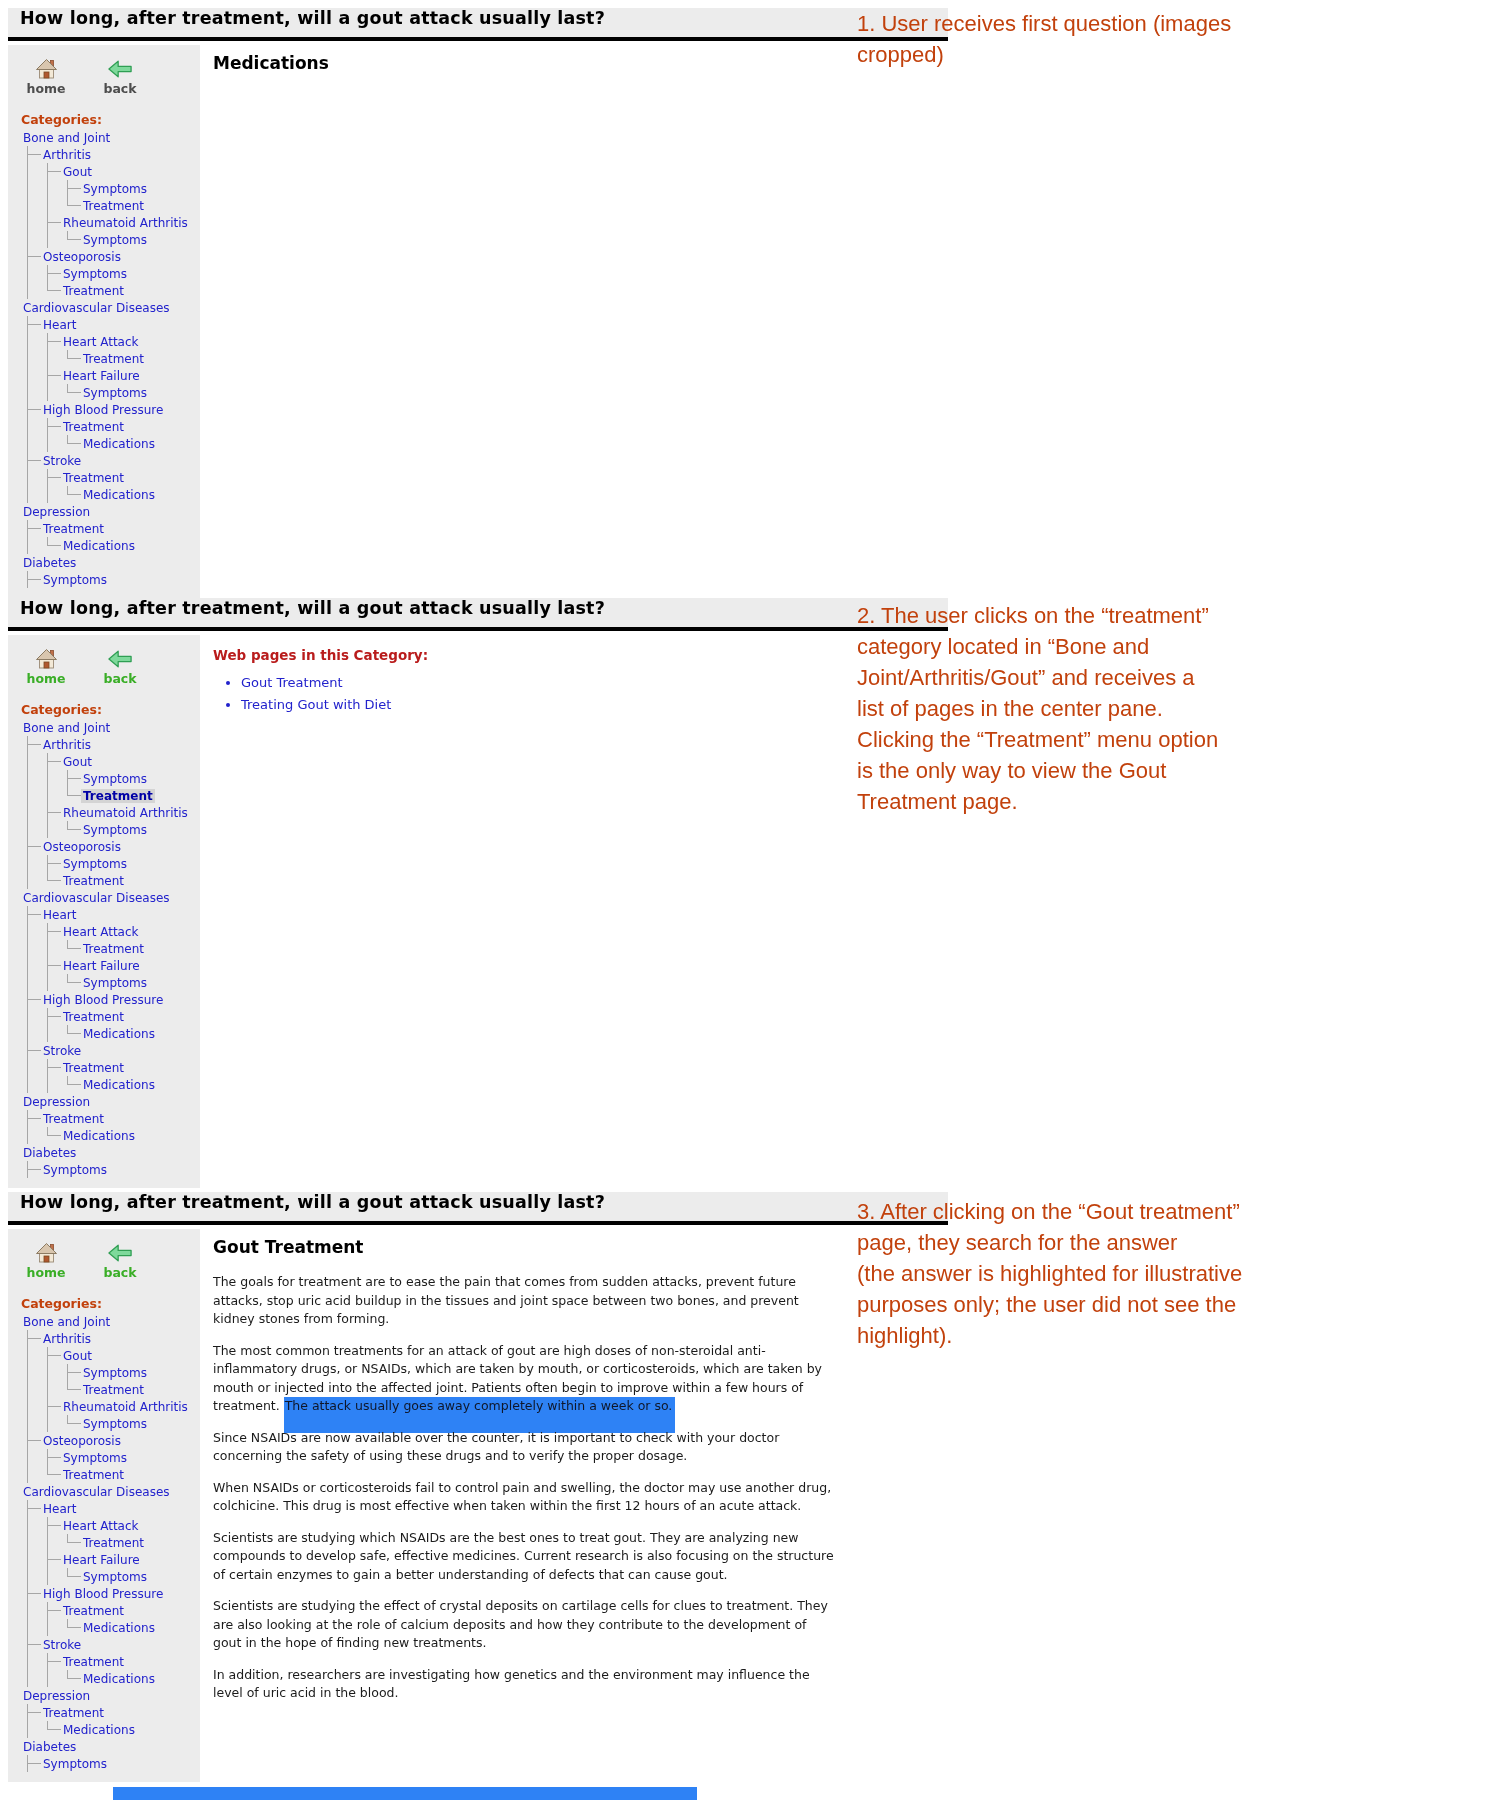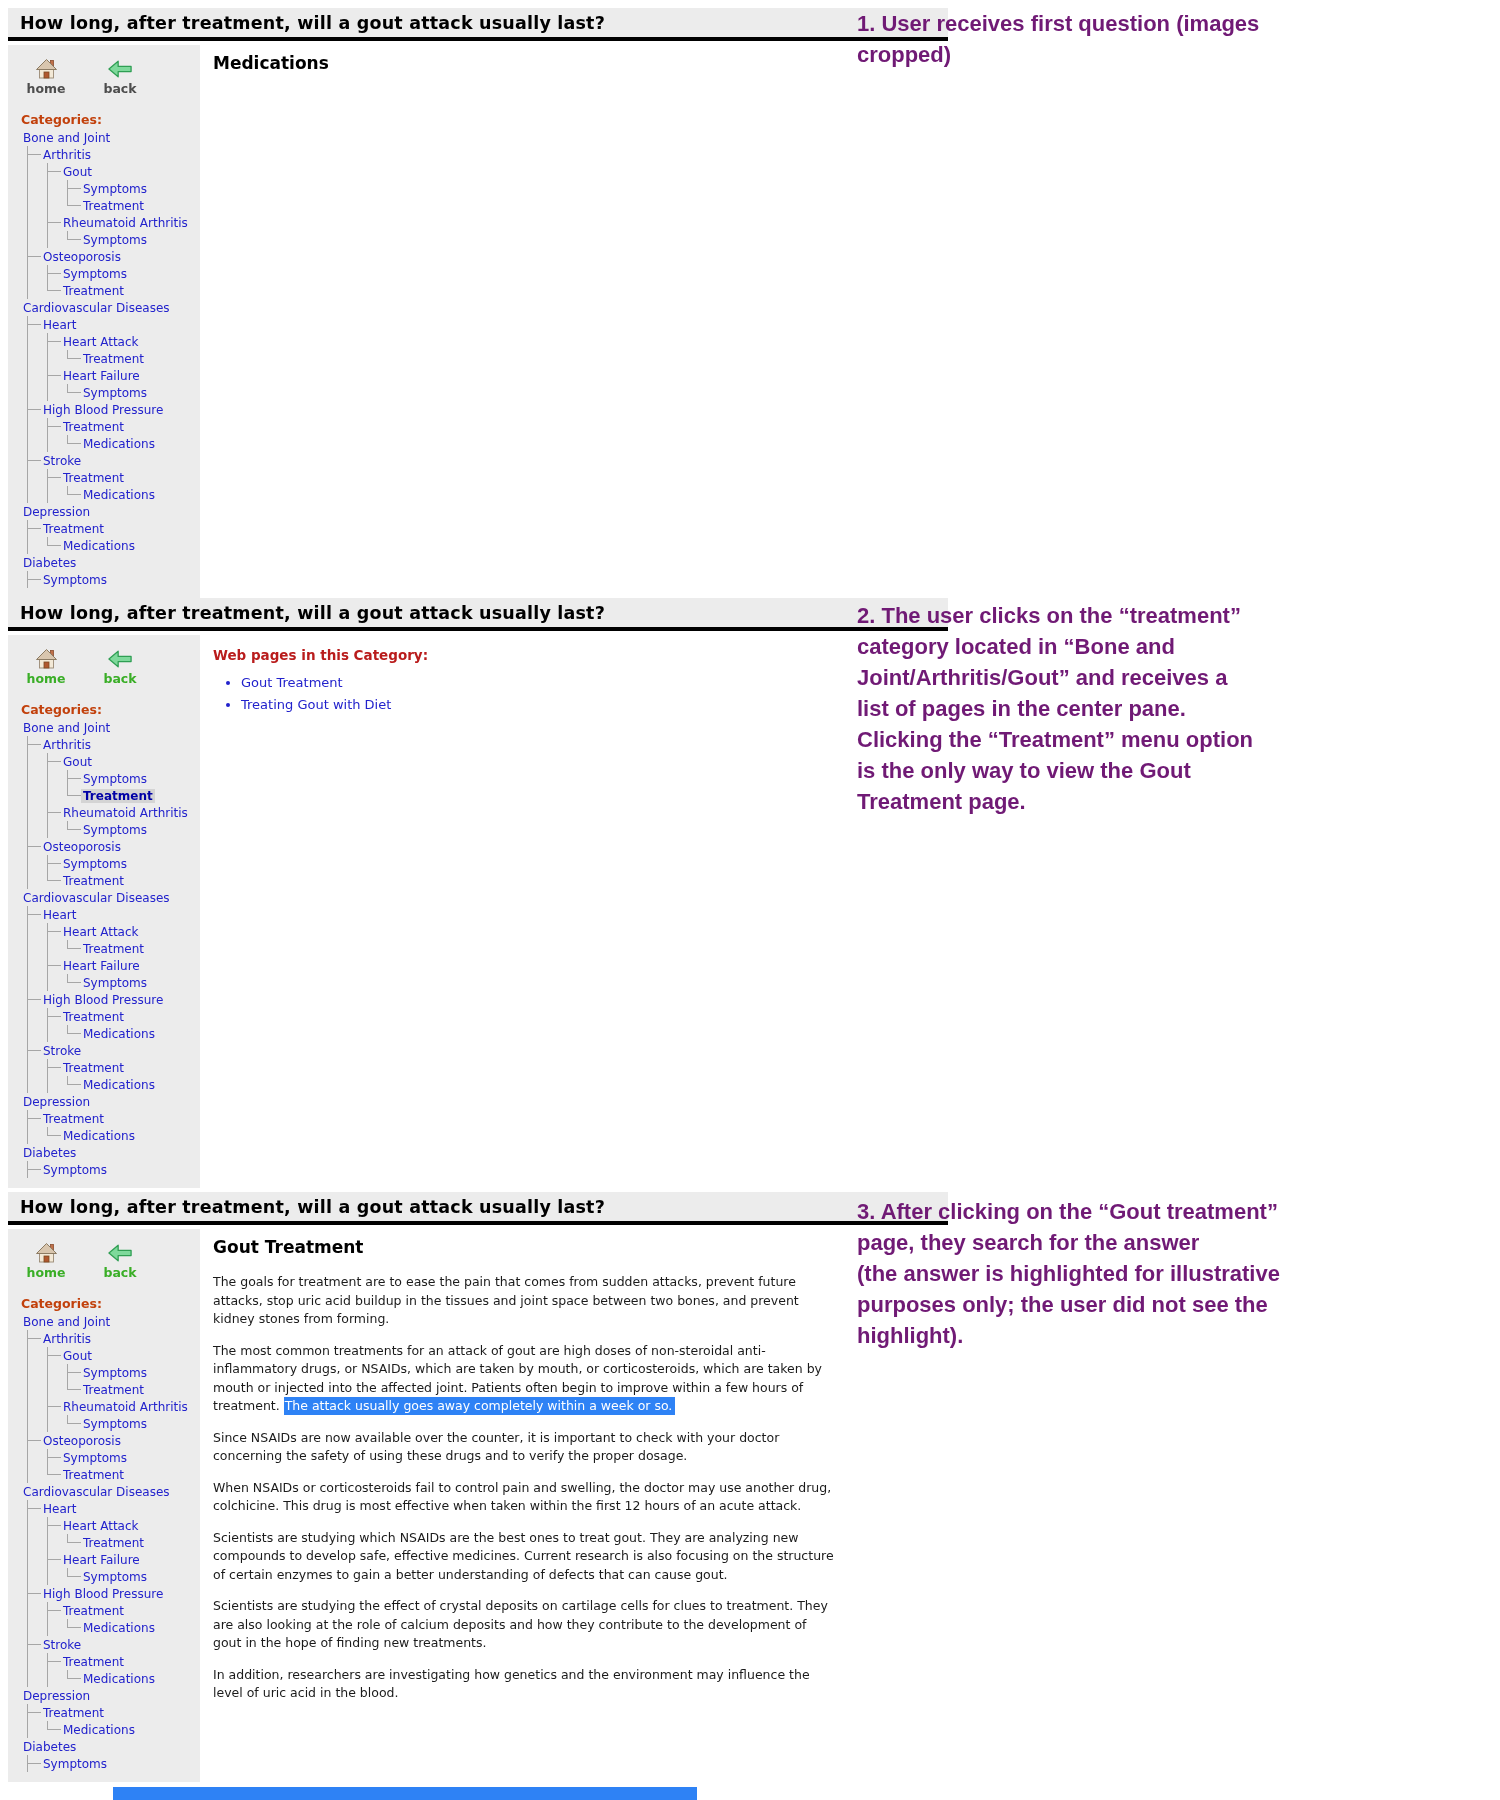--- a/index.html
+++ b/index.html
@@ -2,21 +2,21 @@
 <html><head>
 <meta charset="utf-8">
 <style>
   html,body{margin:0;padding:0}
   body{width:1500px;height:1800px;position:relative;overflow:hidden;background:#ffffff;
        font-family:"DejaVu Sans",sans-serif;}
 
   
   .panel{position:absolute;left:8px;width:940px}
   .qbar{height:33px;background:#ececec;border-bottom:4px solid #000;
-        display:flex;align-items:center;padding-left:12px;box-sizing:border-box;
+        display:flex;padding-left:12px;box-sizing:border-box;
         font-weight:bold;font-size:17.5px;color:#000;letter-spacing:.2px}
   .pbody{display:flex;align-items:flex-start}
 
   
   .sidebar{width:192px;flex:none;background:#ececec;padding:6px 0 10px 5px;box-sizing:border-box;margin-top:4px}
   .navrow{display:flex;padding:6px 0 0 6px}
   .navbtn{width:54px;text-align:center;cursor:pointer}
   .navbtn.back{margin-left:20px}
   .navbtn svg{display:block;margin:0 auto}
   .nav-label{display:block;font-weight:bold;font-size:12.5px;margin-top:0;color:#4d4d4d}
@@ -34,26 +34,26 @@
        border-top:1px solid #a6a6a6}
 
   
   .content{flex:1;padding:10px 12px 0 13px}
   .content h2{font-size:17px;margin:2px 0 16px;color:#000}
   .content p{font-size:12.5px;line-height:18.5px;margin:0 0 13px;color:#1b1b1b;max-width:624px}
   .wp-head{font-weight:bold;font-size:13.5px;margin:6px 0 10px;color:#b91c1c}
   .wp-list{margin:4px 0 0 28px;padding:0}
   .wp-list li{font-size:13px;line-height:20px;margin-bottom:2px;color:#2222cc}
   .wp-list a{color:#2222cc;text-decoration:none;cursor:pointer}
-  .hl{background:#2e82f5;color:#ffffff;padding:1px 3px 2px 1px}
+  .hl{background:#2e82f5;color:#0f172a;padding:1px 3px 20px 1px}
 
   
   .annotation{position:absolute;left:857px;width:640px;
-      font-family:"Liberation Sans",sans-serif;font-weight:bold;font-size:22px;
-      line-height:31px;color:#701a75;white-space:pre-line}
+      font-family:"Liberation Sans",sans-serif;font-weight:normal;font-size:22px;
+      line-height:31px;color:#c2410c;white-space:pre-line}
 
   
   .crop-bar{position:absolute;left:113px;top:1787px;width:584px;height:13px;background:#2e82f5}
 </style>
 </head>
 <body>
 
 <section class="panel" style="top:8px">
   <header class="qbar">
     <span>How long, after treatment, will a gout attack usually last?</span>

